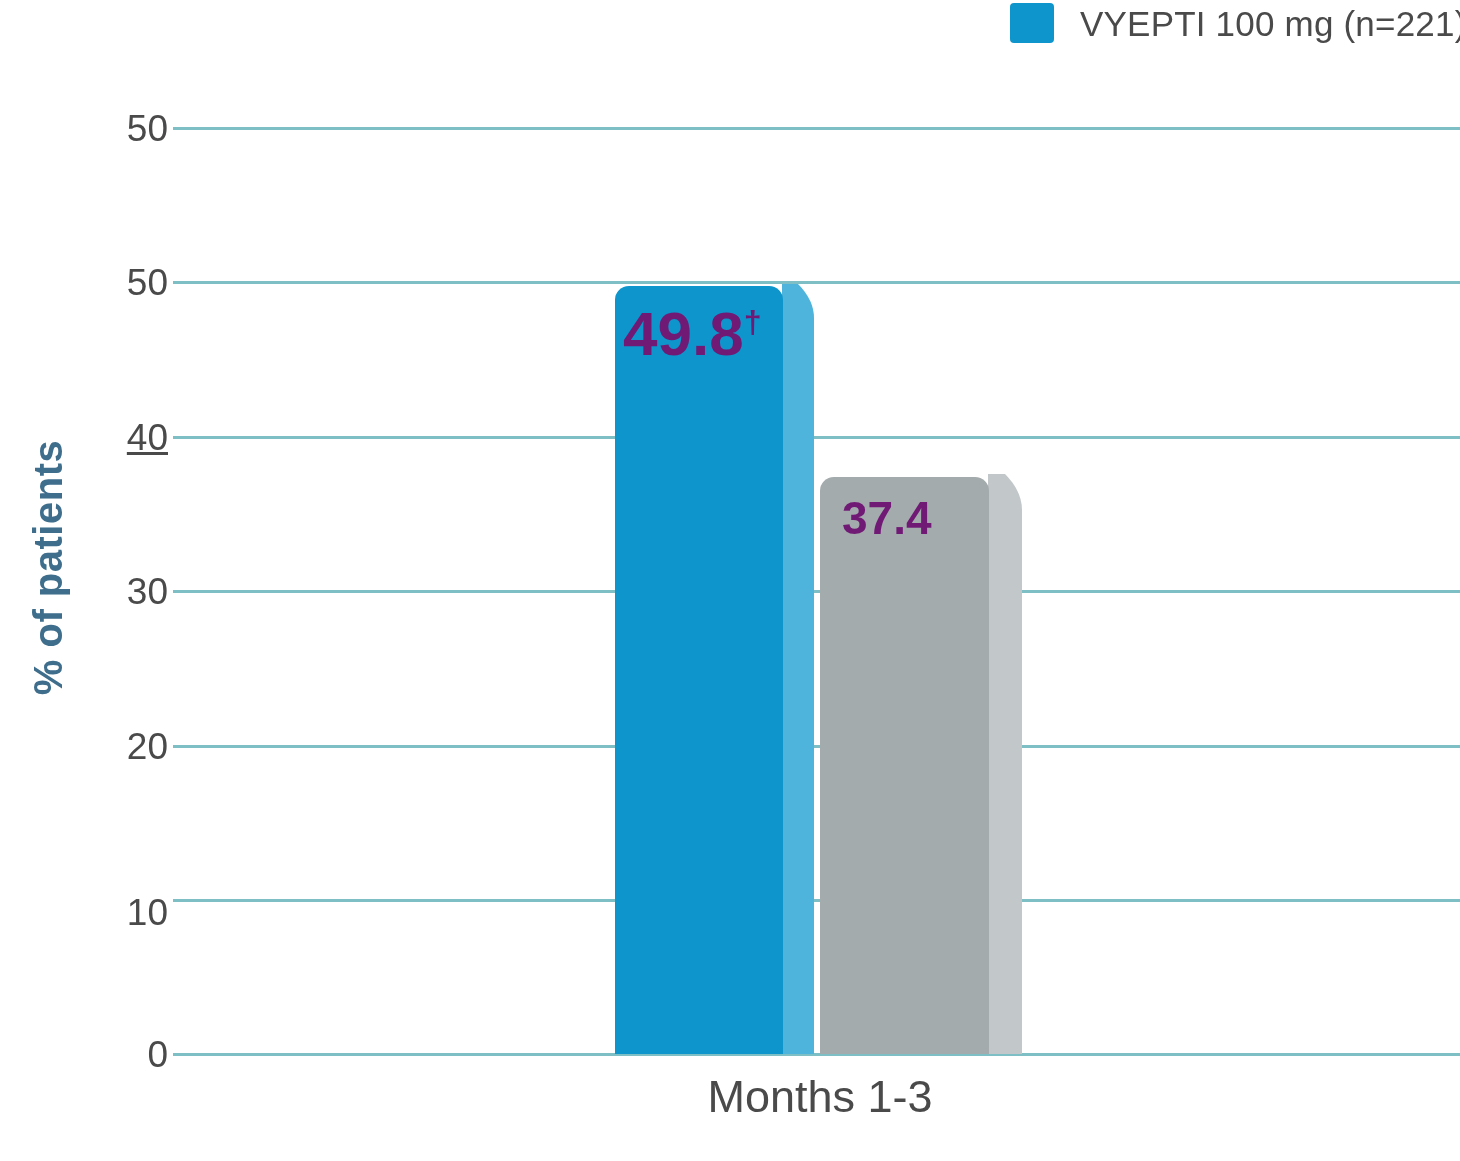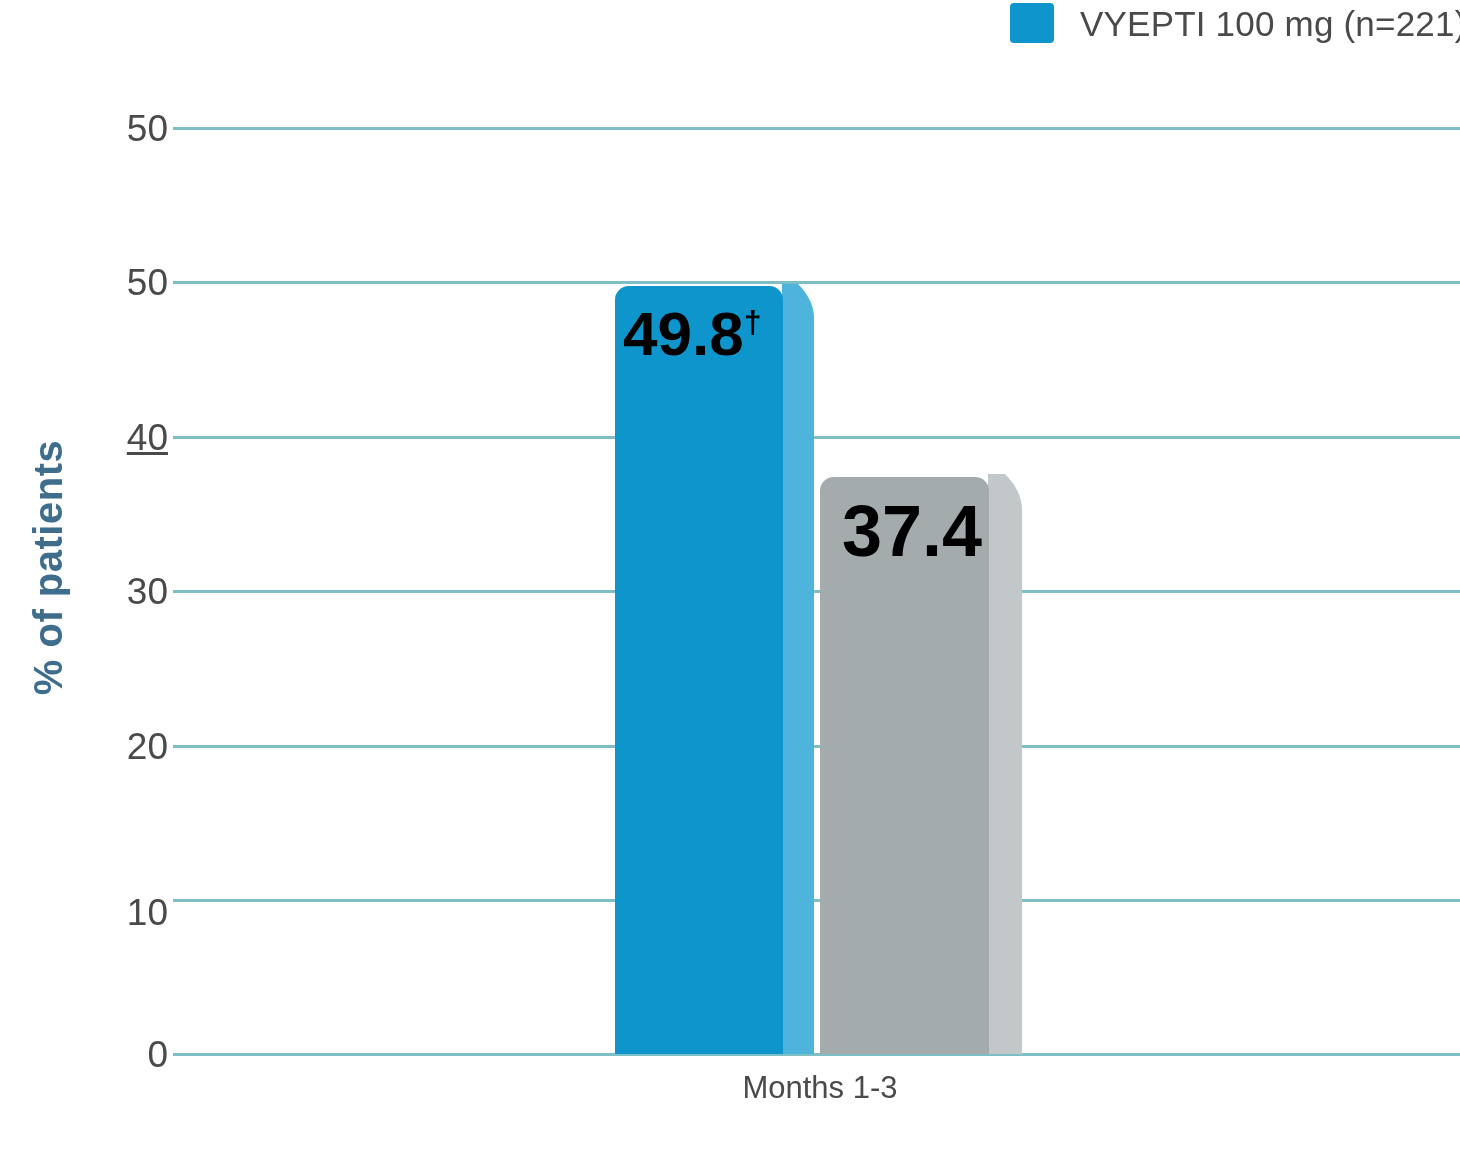--- a/index.html
+++ b/index.html
@@ -92,42 +92,42 @@
     color: #3f6e8c;
     letter-spacing: 0.5px;
   }
 
   .xlabel {
     position: absolute;
     left: 615px;
     top: 1068px;
     width: 410px;
     text-align: center;
-    font-size: 31px;
+    font-size: 45px;
     color: #4a4a4a;
     line-height: 1.28;
   }
   .xlabel span { display: block; }
 
   
   .bar-group { position: absolute; }
 
   .bar-front {
     position: absolute;
     left: 0;
     bottom: 0;
     border-top-left-radius: 14px;
   }
   .bar-side {
     position: absolute;
     bottom: 0;
   }
   .bar-value {
     position: absolute;
-    color: #000000;
+    color: #701a75;
     font-weight: bold;
     line-height: 1;
     white-space: nowrap;
   }
   .bar-value .sup {
     font-size: 0.52em;
     vertical-align: super;
     font-weight: bold;
   }
 </style>
@@ -182,21 +182,21 @@
 
     <div class="bar-group" style="left:820px; top:0; width:210px; height:1161px;">
 
       <svg class="bar-side" width="34" height="580" viewBox="0 0 34 580" style="left:168px; bottom:107px;" preserveAspectRatio="none">
         <path d="M0,0 L17,0 Q34,17 34,36 L34,580 L0,580 Z" fill="#c2c8ca"></path>
       </svg>
 
       <div class="bar-front" style="width:169px; height:577px; bottom:107px; background:#a4abad;
                   border-top-right-radius:14px;"></div>
 
-      <div class="bar-value" style="left:22px; top:495px; font-size:72px;">
+      <div class="bar-value" style="left:22px; top:495px; font-size:46px;">
         <span>37.4</span><span class="sup"></span>
       </div>
     </div>
 
     <div class="xlabel">
       <span>Months 1-3</span>
     </div>
 
   </div>
 </div>

